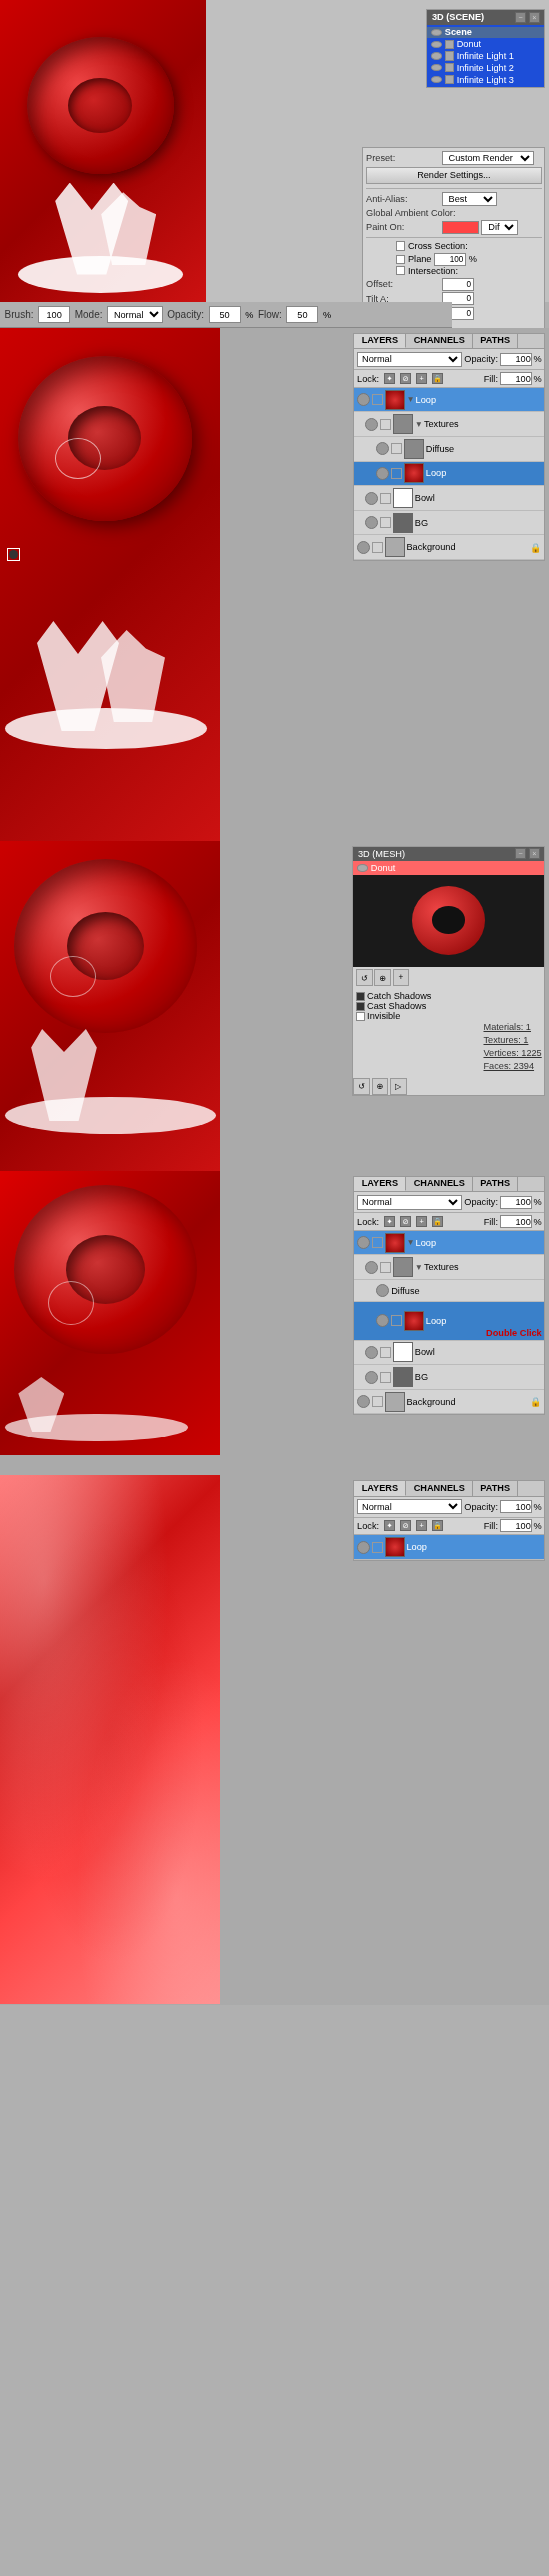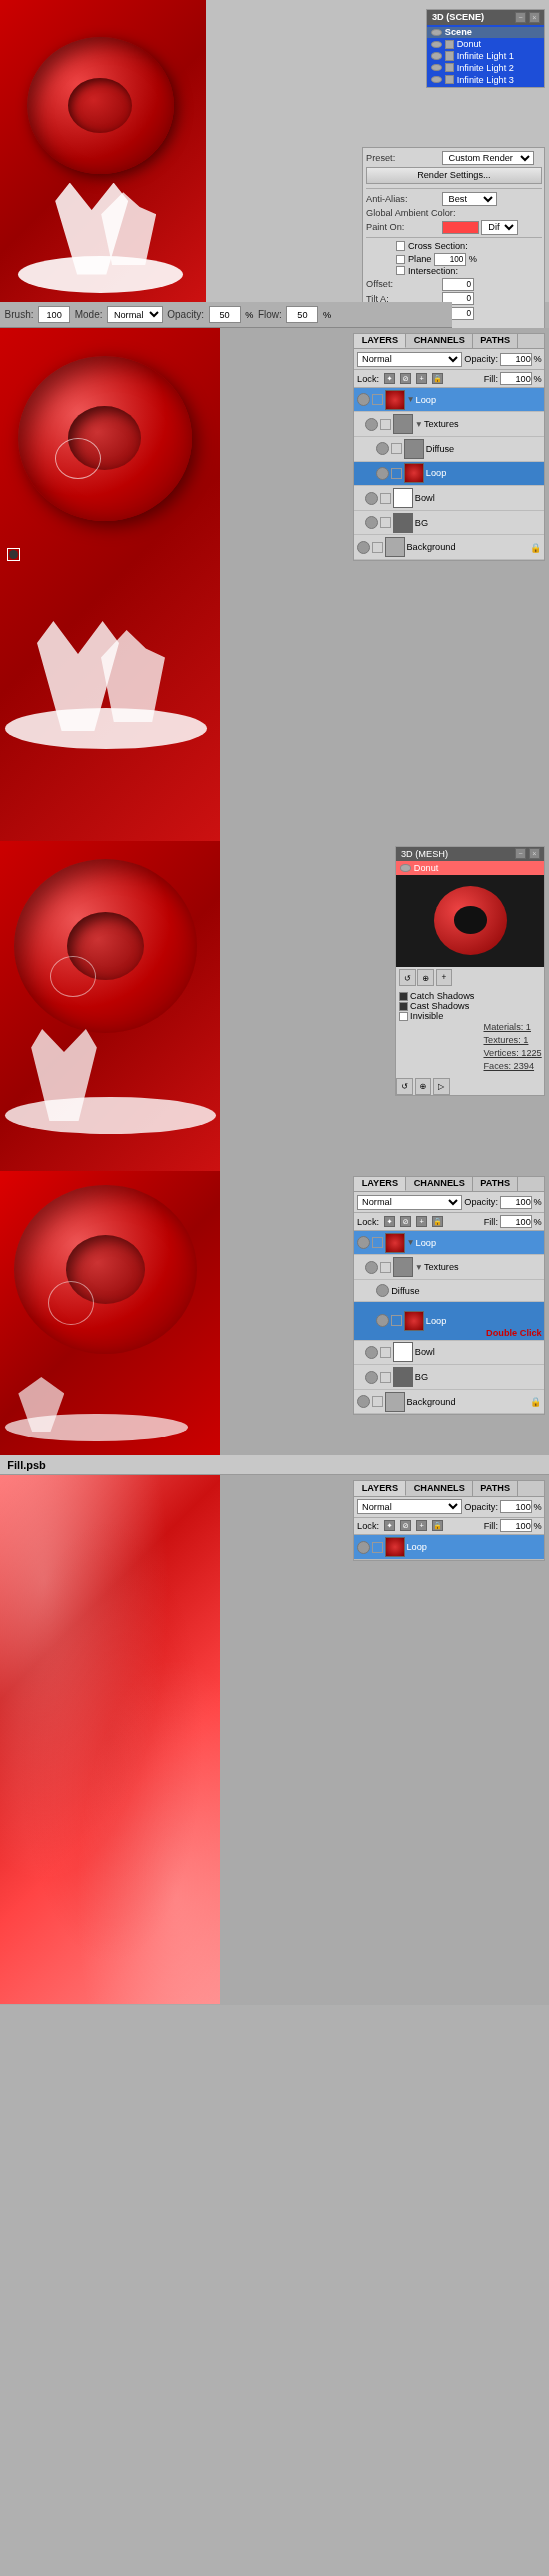--- a/index.html
+++ b/index.html
@@ -339,21 +339,21 @@
       bottom: 50px; left: 27.5px;
       width: 73px; height: 92px;
       background: rgba(255,255,255,0.75);
       clip-path: polygon(30% 100%, 5% 20%, 20% 0%, 50% 25%, 80% 0%, 95% 20%, 70% 100%);
     }
 
     
     .panel-3d-mesh {
       position: absolute;
       top: 4.6px; right: 4.6px;
-      width: 150px;
+      width: 193px;
       background: #d4d4d4;
       border: 0.9px solid #999;
     }
     .mesh-title-bar {
       background: #5a5a5a;
       color: #fff; font-size: 9.2px;
       padding: 1.8px 4.6px;
       display: flex; align-items: center; justify-content: space-between;
     }
     .mesh-list { background: #3a5a8a; }
@@ -886,23 +886,20 @@
       <div class="layer-eye"></div>
       <div class="layer-link"></div>
       <div class="layer-thumb" style="background:#aaa;"></div>
       <span class="layer-name">Background</span>
       <span style="margin-left:auto;font-size:9.2px;">🔒</span>
     </div>
   </div>
 </div>
 
 <div class="section5">
-  <div class="section5-title-bar">
-    <span>Fill.psb</span>
-  </div>
 
   <div class="fill-canvas">
     <div class="fill-texture"></div>
   </div>
 
   <div class="layers-panel3">
     <div class="layers-tabs">
       <div class="layers-tab active">LAYERS</div>
       <div class="layers-tab">CHANNELS</div>
       <div class="layers-tab">PATHS</div>

